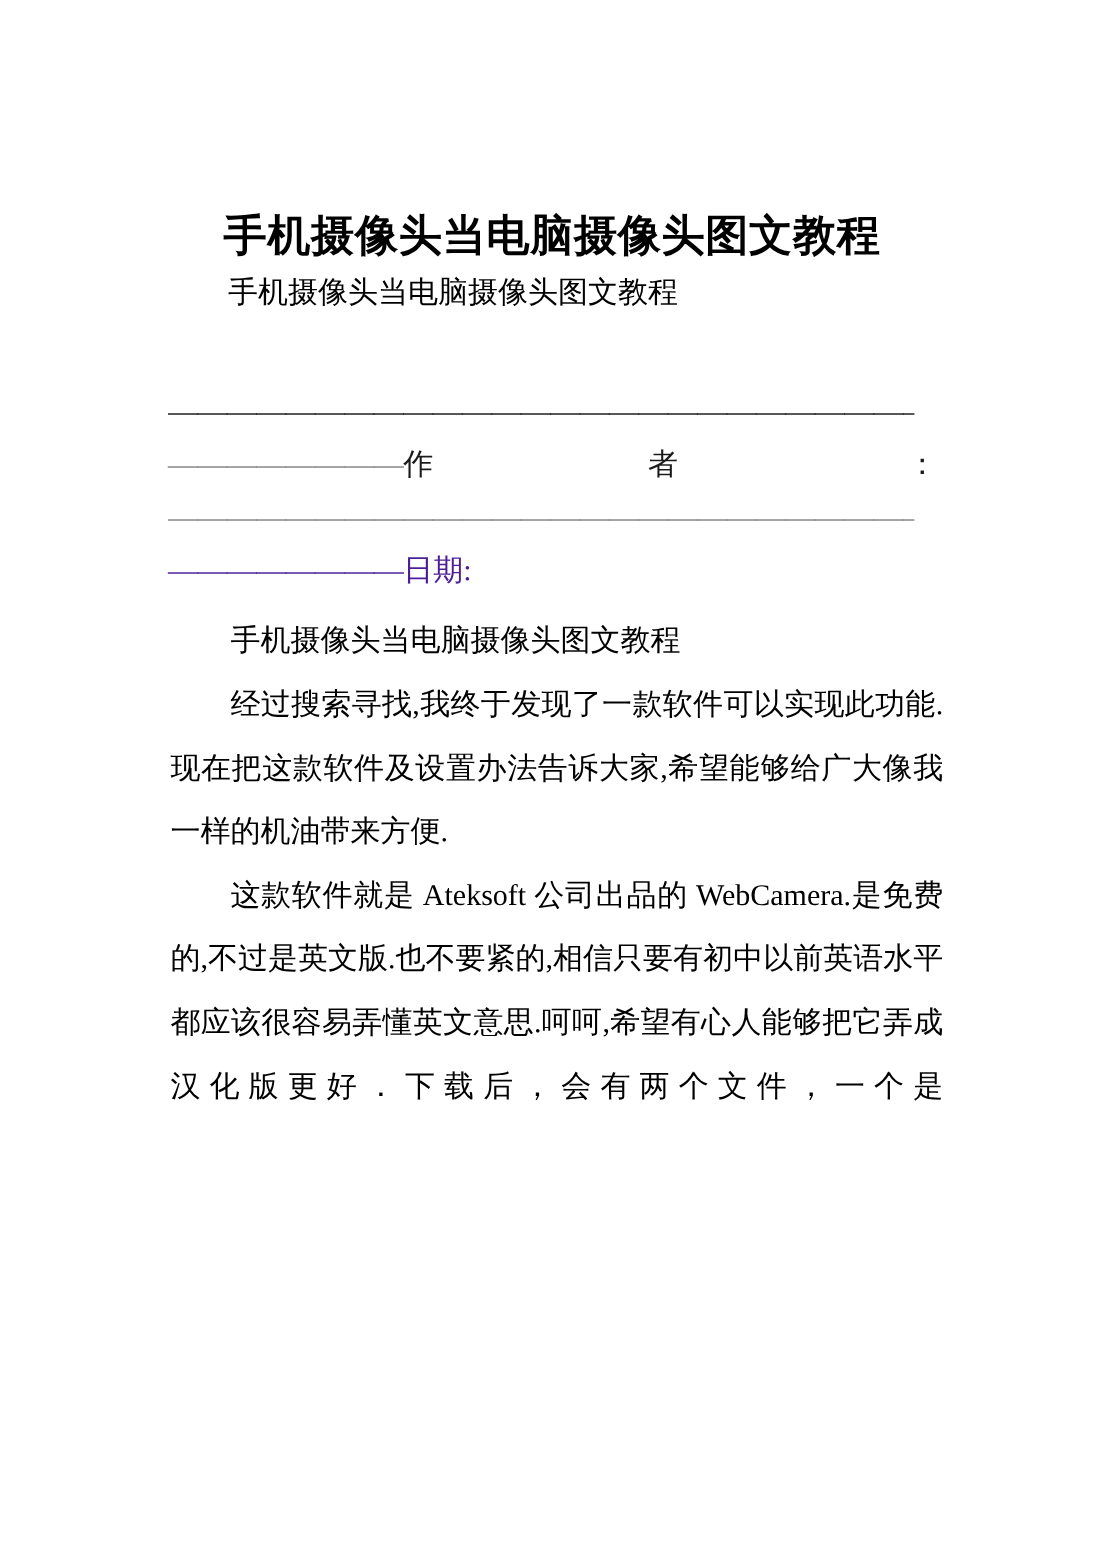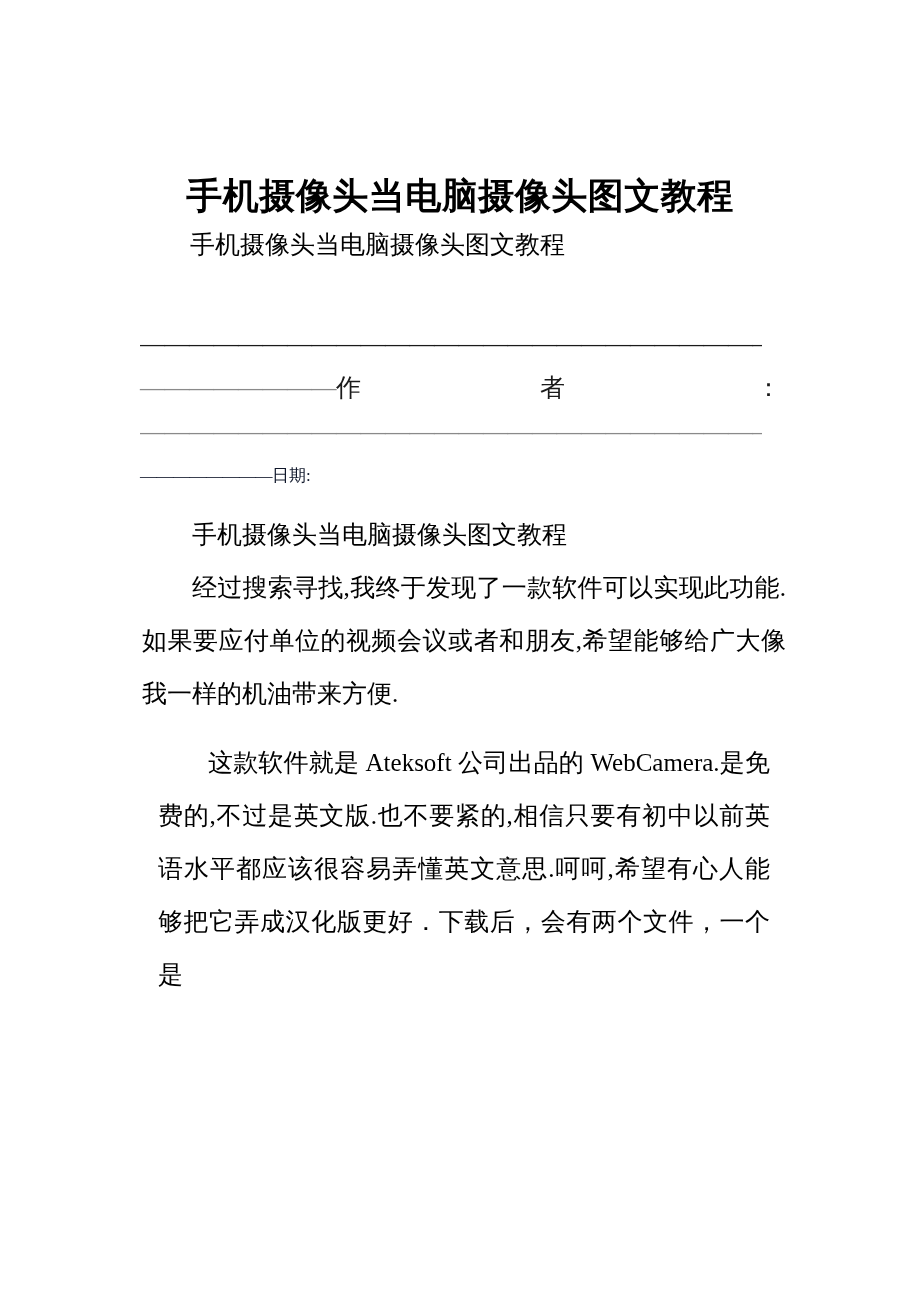--- a/index.html
+++ b/index.html
@@ -79,23 +79,23 @@
     color: #8a8a8a;
     letter-spacing: -0.5px;
   }
   .author-line .lbl-zuo  { color: #1a1a1a; }
   .author-line .lbl-zhe  { position: absolute; left: 400px; color: #1a1a1a; }
   .author-line .lbl-colon{ position: absolute; left: 616px; color: #1a1a1a; }
 
   .date-line {
     height: 44px;
     line-height: 44px;
-    font-size: 17px;
+    font-size: 25px;
     white-space: nowrap;
-    color: #0f172a;
+    color: #4c1d95;
   }
   .date-line .dashes { letter-spacing: -0.5px; }
 
   
   .body-block {
     position: absolute;
     left: 142px;
     top: 508px;
     width: 644px;
   }
@@ -116,21 +116,21 @@
     margin: 0;
   }
 
   
   .para-last {
     font-size: 25px;
     line-height: 53px;
     text-indent: 50px;
     text-align: justify;
     text-justify: inter-character;
-    margin: 16px;
+    margin: 0;
   }
   .para-last::after {
     content: "";
     display: inline-block;
     width: 100%;
   }
 </style>
 </head>
 <body>
 
@@ -156,19 +156,19 @@
       <span class="dashes">————————</span><span>日期:</span>
     </div>
 
   </div>
 
   <div class="body-block">
 
     <div class="heading-line">手机摄像头当电脑摄像头图文教程</div>
 
 
-    <p class="para">经过搜索寻找,我终于发现了一款软件可以实现此功能.如果要应付单位的视频会议或者和朋友,希望能够给广大像我一样的机油带来方便.</p>
+    <p class="para">经过搜索寻找,我终于发现了一款软件可以实现此功能.现在把这款软件及设置办法告诉大家,希望能够给广大像我一样的机油带来方便.</p>
 
     <p class="para-last">这款软件就是 Ateksoft 公司出品的 WebCamera.是免费的,不过是英文版.也不要紧的,相信只要有初中以前英语水平都应该很容易弄懂英文意思.呵呵,希望有心人能够把它弄成汉化版更好．下载后，会有两个文件，一个是</p>
 
   </div>
 
 </div>
 
 </body></html>

